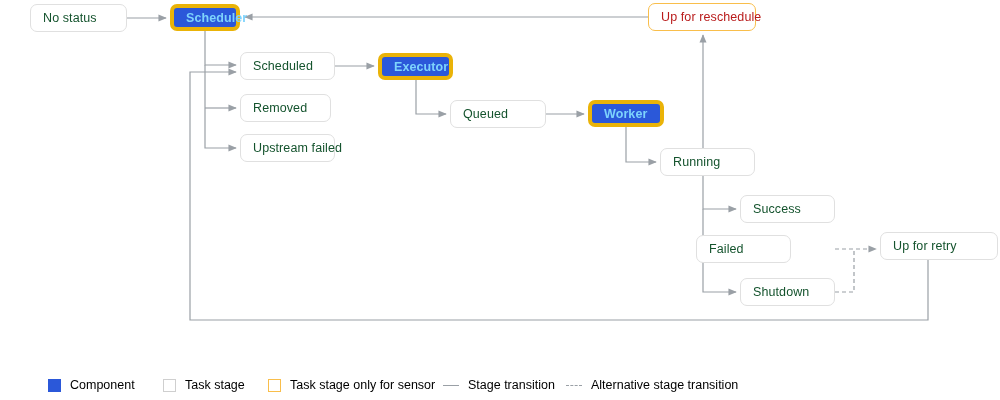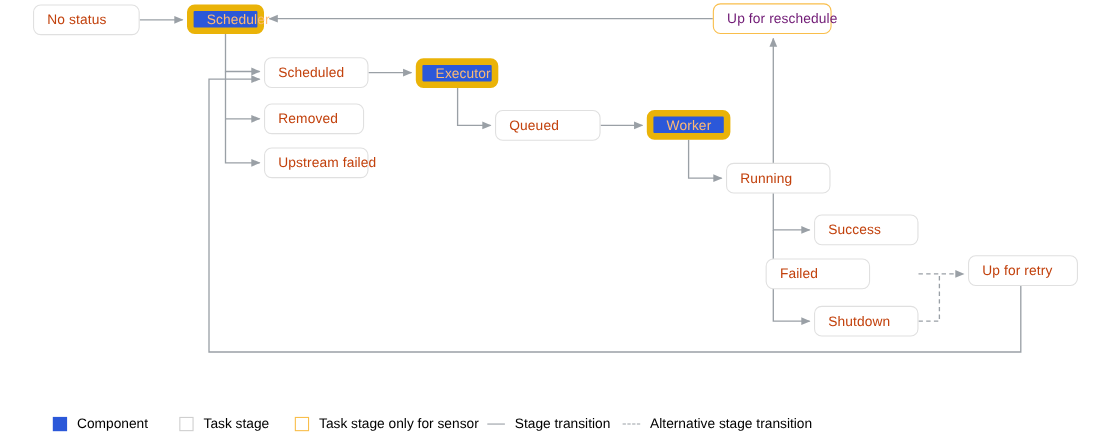--- a/index.html
+++ b/index.html
@@ -31,32 +31,32 @@
     align-items: center;
     border-radius: 7px;
     font-size: 12.5px;
     letter-spacing: 0.1px;
     white-space: nowrap;
     padding-left: 12px;
   }
   .node.stage {
     background: #ffffff;
     border: 1px solid #e0e0e0;
-    color: #c2410c;
+    color: #14532d;
   }
   .node.sensor {
     background: #ffffff;
     border: 1.4px solid #f9be4b;
-    color: #701a75;
+    color: #b91c1c;
   }
   .node.component {
     background: #2b58d9;
-    border: 6px solid #eab308;
-    color: #fdba74;
-    font-weight: normal;
+    border: 4px solid #eab308;
+    color: #7dd3fc;
+    font-weight: bold;
   }
   #legend {
     position: absolute;
     left: 0;
     top: 375px;
     width: 1000px;
     height: 25px;
   }
   .legend-item {
     position: absolute;
@@ -178,21 +178,21 @@
   </div>
 
   <div class="node stage" style="left:740px; top:195px; width:95px;  height:28px;">
     <span>Success</span>
   </div>
 
   <div class="node stage" style="left:696px; top:235px; width:95px;  height:28px;">
     <span>Failed</span>
   </div>
 
-  <div class="node stage" style="left:880px; top:232px; width:100px;  height:28px;">
+  <div class="node stage" style="left:880px; top:232px; width:118px;  height:28px;">
     <span>Up for retry</span>
   </div>
 
   <div class="node stage" style="left:740px; top:278px; width:95px;  height:28px;">
     <span>Shutdown</span>
   </div>
 
   <div id="legend">
 
     <div class="legend-item" style="left:48px; top:0;">

